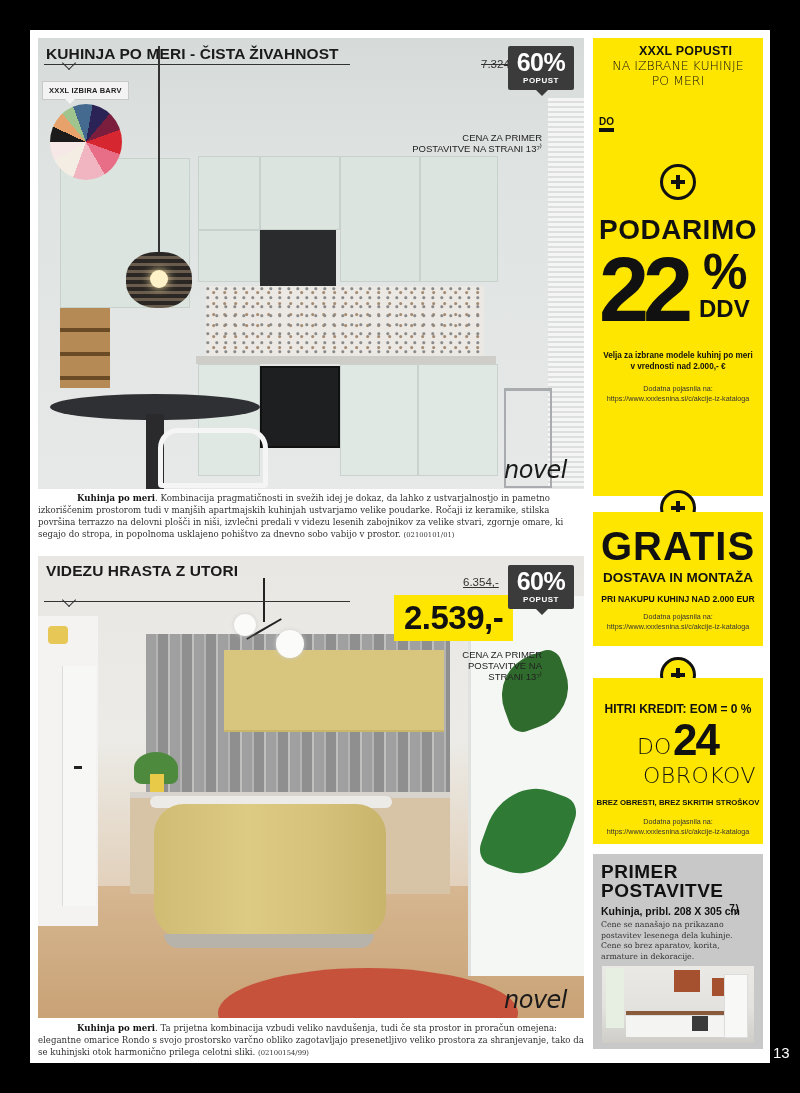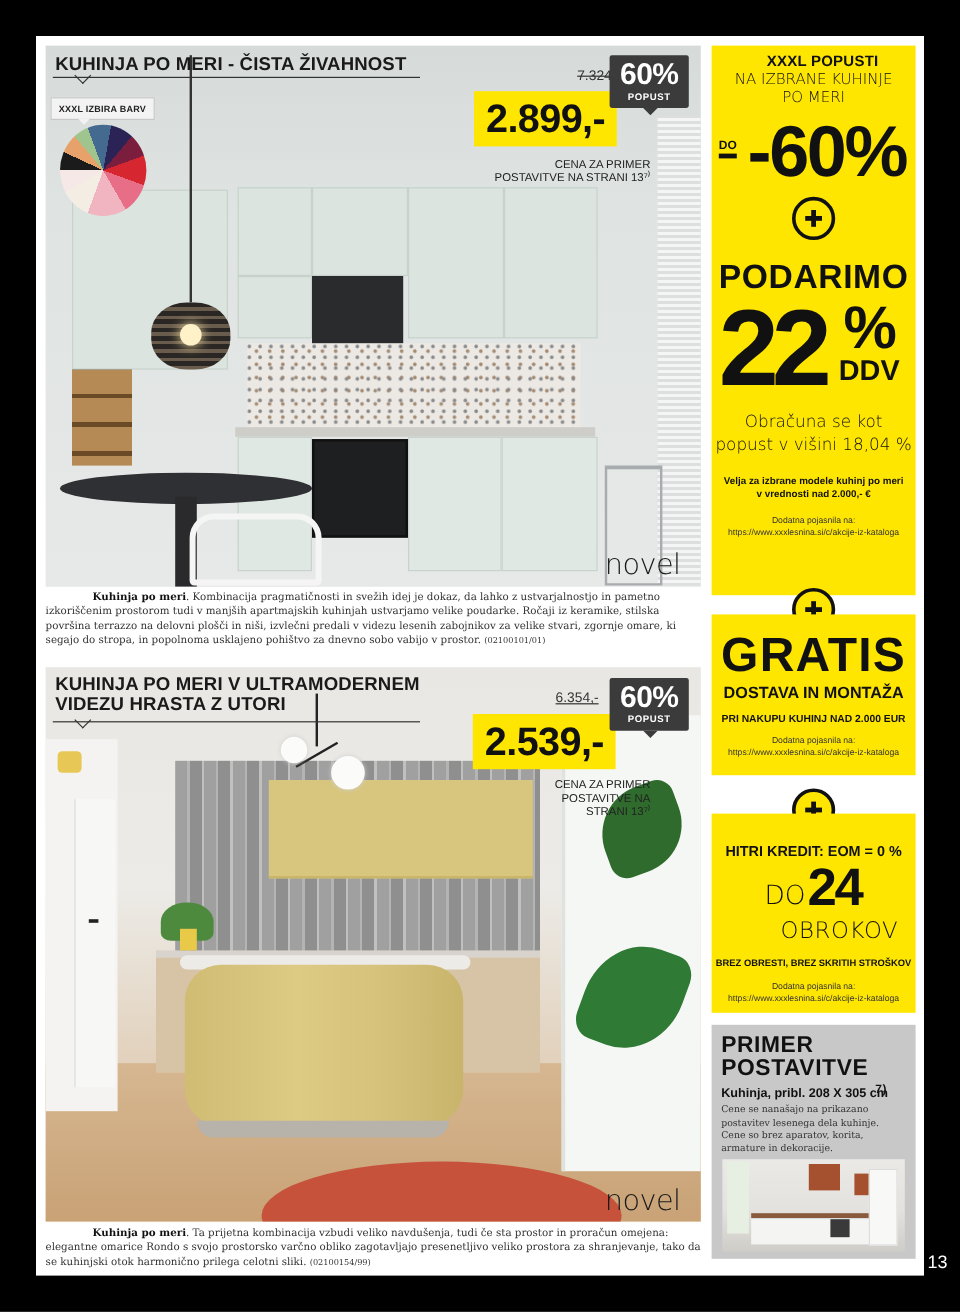--- a/index.html
+++ b/index.html
@@ -3,21 +3,21 @@
 <meta charset="utf-8">
 <style>
   * { box-sizing: border-box; margin: 0; padding: 0; }
   html, body { width: 800px; height: 1093px; background: #000; overflow: hidden; }
   body { position: relative; font-family: "Liberation Sans", sans-serif; color: #111; }
 
   .page { position: absolute; left: 30px; top: 30px; width: 740px; height: 1033px; background: #fff; }
   .page-number { position: absolute; left: 773px; top: 1044px; color: #fff; font-size: 15px; font-family: "Liberation Sans", sans-serif; }
 
   
-  .photo { position: absolute; left: 8px; width: 546px; overflow: hidden; }
+  .photo { position: absolute; left: 8px; width: 546px; overflow: hidden; font-style: italic; }
   .photo1 { top: 8px; height: 451px; background: linear-gradient(180deg,#d6dad8 0%,#dfe3e1 30%,#e6e9e7 100%); }
   .photo2 { top: 526px; height: 462px; background: linear-gradient(180deg,#e9e7e3 0%,#ecebe7 40%,#d9b994 100%); }
 
   .section-title { position: absolute; left: 8px; font-weight: bold; font-size: 15.5px; letter-spacing: 0.1px; color: #1a1a1a; line-height: 17px; }
   .title-underline { position: absolute; left: 6px; height: 1px; background: #333; }
   .title-notch { position: absolute; width: 10px; height: 10px; border-right: 1px solid #333; border-bottom: 1px solid #333; background: transparent; transform: rotate(45deg); }
 
   .old-price { position: absolute; font-size: 11.5px; color: #333; text-decoration: line-through; }
   .pct-badge { position: absolute; background: #3b3b3b; color: #fff; border-radius: 2px; text-align: center; }
   .pct-badge .pct { display: block; font-weight: bold; font-size: 25px; line-height: 27px; padding-top: 3px; letter-spacing: -0.5px; }
@@ -103,21 +103,21 @@
   .plus-float { position: absolute; left: 630px; width: 36px; height: 36px; }
   .gratis { font-weight: bold; font-size: 40px; letter-spacing: 1px; line-height: 44px; margin-top: 12px; }
   .dostava { font-weight: bold; font-size: 13.5px; line-height: 16px; margin-top: 2px; }
   .pri { font-weight: bold; font-size: 8.6px; margin-top: 8px; }
   .p2 .addinfo { margin-top: 8px; }
 
   .hitri { font-weight: bold; font-size: 12px; margin-top: 24px; }
   .do24 { position: relative; height: 44px; margin-top: 4px; }
   .do24 .do { position: absolute; left: 44px; top: 14px; font-size: 22px; font-family: "DejaVu Sans", sans-serif; font-weight: 300; }
   .do24 .n { position: absolute; left: 80px; top: -4px; font-weight: bold; font-size: 44px; letter-spacing: -2px; line-height: 48px; }
-  .obrokov { font-family: "DejaVu Sans", sans-serif; font-weight: 300; font-size: 19px; line-height: 24px; letter-spacing: 0.5px; padding-left: 43px; }
+  .obrokov { font-family: "DejaVu Sans", sans-serif; font-weight: 300; font-size: 22px; line-height: 24px; letter-spacing: 0.5px; padding-left: 43px; }
   .brez { font-weight: bold; font-size: 7.8px; margin-top: 10px; }
   .p3 .addinfo { margin-top: 10px; }
 
   .primer { position: absolute; left: 563px; top: 824px; width: 170px; height: 195px; background: #c8c8c8; padding: 8px 8px; }
   .primer .t { font-weight: bold; font-size: 19px; line-height: 19px; color: #111; letter-spacing: 0.5px; }
   .primer .t sup { font-size: 10px; vertical-align: top; position: relative; top: 18px; }
   .primer .dim { font-weight: bold; font-size: 10.5px; margin-top: 5px; color: #111; }
   .primer .desc { font-family: "DejaVu Serif", serif; font-size: 7.8px; line-height: 10.5px; color: #333; margin-top: 3px; }
   .primer-photo { position: absolute; left: 9px; top: 112px; width: 152px; height: 77px; background: linear-gradient(180deg,#eae9e6 0%,#e4e2de 55%,#cfcdc8 100%); overflow: hidden; }
   .pp-cab1 { position: absolute; left: 72px; top: 4px; width: 26px; height: 22px; background: #a5512f; }
@@ -160,21 +160,20 @@
   </div>
 
   <div class="section-title" style="left:16px;top:15px;">KUHINJA PO MERI - ČISTA ŽIVAHNOST</div>
   <div class="title-underline" style="left:14px;top:34px;width:306px;"></div>
   <div class="title-notch" style="left:34px;top:28px;"></div>
 
   <div class="swatch-label">XXXL IZBIRA BARV</div>
   <div class="color-fan"></div>
 
   <div class="old-price" style="left:451px;top:28px;">7.324,-</div>
-  <div class="price-box" style="left:365px;top:46px;">2.899,-</div>
   <div class="pct-badge" style="left:478px;top:16px;width:66px;height:44px;">
     <span class="pct">60%</span>
     <span class="pop">POPUST</span>
   </div>
   <div class="price-note" style="left:340px;top:102px;width:172px;">
     <div>CENA ZA PRIMER</div>
     <div>POSTAVITVE NA STRANI 13⁷⁾</div>
   </div>
 
   <div class="caption" style="top:462px;">
@@ -202,21 +201,20 @@
     <div class="s2-monstera2"></div>
     <div class="s2-rug"></div>
     <div class="s2-rod" style="left:225px;top:22px;width:2px;height:44px;"></div>
     <div class="s2-rod" style="left:206px;top:72px;width:40px;height:2px;transform:rotate(-30deg);"></div>
     <div class="s2-globe" style="left:196px;top:58px;"></div>
     <div class="s2-globe" style="left:238px;top:74px;width:28px;height:28px;"></div>
     <div class="brand" style="left:466px;top:430px;">novel</div>
   </div>
 
   <div class="section-title" style="left:16px;top:532px;">
-    <div>KUHINJA PO MERI V ULTRAMODERNEM</div>
     <div>VIDEZU HRASTA Z UTORI</div>
   </div>
   <div class="title-underline" style="left:14px;top:571px;width:306px;"></div>
   <div class="title-notch" style="left:34px;top:565px;"></div>
 
   <div class="old-price" style="left:433px;top:546px;text-decoration:underline;">6.354,-</div>
   <div class="price-box" style="left:364px;top:565px;">2.539,-</div>
   <div class="pct-badge" style="left:478px;top:535px;width:66px;height:44px;">
     <span class="pct">60%</span>
     <span class="pop">POPUST</span>
@@ -231,32 +229,27 @@
     <b>Kuhinja po meri</b><span>. Ta prijetna kombinacija vzbudi veliko navdušenja, tudi če sta prostor in proračun omejena: elegantne omarice Rondo s svojo prostorsko varčno obliko zagotavljajo presenetljivo veliko prostora za shranjevanje, tako da se kuhinjski otok harmonično prilega celotni sliki.</span>
     <span class="code">(02100154/99)</span>
   </div>
 
   <div class="promo p1">
     <div class="h1">XXXL POPUSTI</div>
     <div class="h2">NA IZBRANE KUHINJE</div>
     <div class="h2">PO MERI</div>
     <div class="big60">
       <span class="do">DO</span>
-      <span class="num">-60%</span>
     </div>
     <div class="plus-wrap"><span class="plus-icon"></span></div>
     <div class="podarimo">PODARIMO</div>
     <div class="vat">
       <span class="n22">22</span>
       <span class="pc">%</span>
       <span class="ddv">DDV</span>
-    </div>
-    <div class="obr">
-      <div>Obračuna se kot</div>
-      <div>popust v višini 18,04 %</div>
     </div>
     <div class="velja">
       <div>Velja za izbrane modele kuhinj po meri</div>
       <div>v vrednosti  nad 2.000,- €</div>
     </div>
     <div class="addinfo">
       <div>Dodatna pojasnila na:</div>
       <div>https://www.xxxlesnina.si/c/akcije-iz-kataloga</div>
     </div>
   </div>

